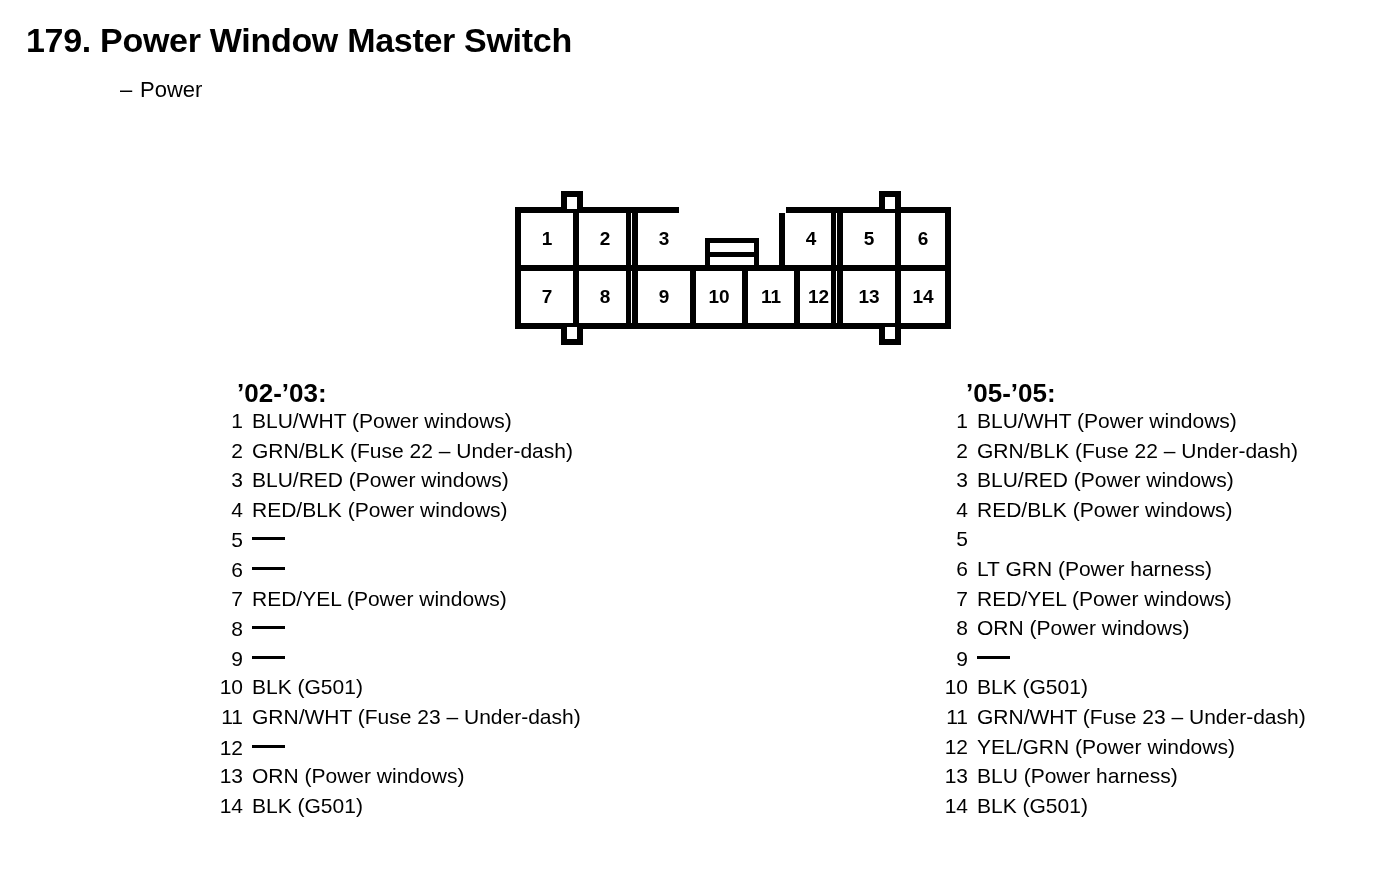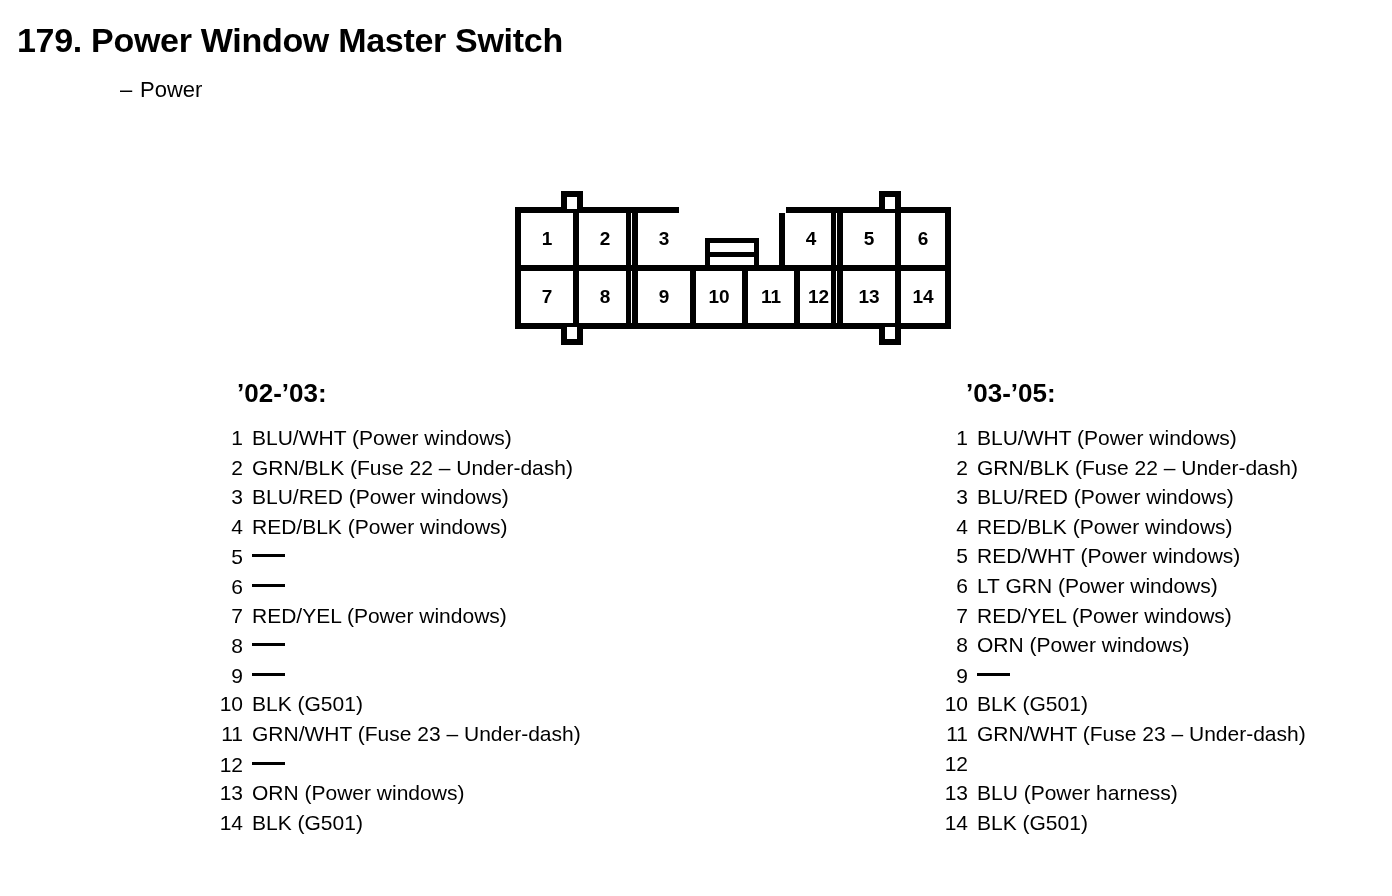--- a/index.html
+++ b/index.html
@@ -12,21 +12,21 @@
     height: 896px;
     position: relative;
     font-family: "Liberation Sans", sans-serif;
     color: #000000;
     overflow: hidden;
   }
 
   
   #title {
     position: absolute;
-    left: 17px;
+    left: 26px;
     top: 21px;
     font-size: 34px;
     font-weight: bold;
     letter-spacing: -0.3px;
     white-space: nowrap;
   }
   #bullets {
     position: absolute;
     left: 120px;
     top: 75px;
@@ -131,21 +131,20 @@
 
   
   .pinlist {
     position: absolute;
     font-size: 21px;
   }
   .pinlist .heading {
     font-size: 26px;
     font-weight: bold;
     white-space: nowrap;
-    margin-bottom: 17px;
   }
   .pinlist .pinrow {
     display: flex;
     align-items: baseline;
     height: 29.6px;
     white-space: nowrap;
   }
   .pinlist .pinnum {
     width: 30px;
     text-align: right;
@@ -283,45 +282,44 @@
         <span class="pindesc">ORN (Power windows)</span>
       </div>
       <div class="pinrow">
         <span class="pinnum">14</span>
         <span class="pindesc">BLK (G501)</span>
       </div>
     </div>
 </div>
 
 <div class="pinlist" id="list-0405">
-  <div class="heading">’03-’05:</div>
+  <div class="heading">’05-’05:</div>
   <div class="rows">
       <div class="pinrow">
         <span class="pinnum">1</span>
         <span class="pindesc">BLU/WHT (Power windows)</span>
       </div>
       <div class="pinrow">
         <span class="pinnum">2</span>
         <span class="pindesc">GRN/BLK (Fuse 22 – Under-dash)</span>
       </div>
       <div class="pinrow">
         <span class="pinnum">3</span>
         <span class="pindesc">BLU/RED (Power windows)</span>
       </div>
       <div class="pinrow">
         <span class="pinnum">4</span>
         <span class="pindesc">RED/BLK (Power windows)</span>
       </div>
       <div class="pinrow">
         <span class="pinnum">5</span>
-        <span class="pindesc">RED/WHT (Power windows)</span>
       </div>
       <div class="pinrow">
         <span class="pinnum">6</span>
-        <span class="pindesc">LT GRN (Power windows)</span>
+        <span class="pindesc">LT GRN (Power harness)</span>
       </div>
       <div class="pinrow">
         <span class="pinnum">7</span>
         <span class="pindesc">RED/YEL (Power windows)</span>
       </div>
       <div class="pinrow">
         <span class="pinnum">8</span>
         <span class="pindesc">ORN (Power windows)</span>
       </div>
       <div class="pinrow empty">
@@ -331,20 +329,21 @@
       <div class="pinrow">
         <span class="pinnum">10</span>
         <span class="pindesc">BLK (G501)</span>
       </div>
       <div class="pinrow">
         <span class="pinnum">11</span>
         <span class="pindesc">GRN/WHT (Fuse 23 – Under-dash)</span>
       </div>
       <div class="pinrow">
         <span class="pinnum">12</span>
+        <span class="pindesc">YEL/GRN (Power windows)</span>
       </div>
       <div class="pinrow">
         <span class="pinnum">13</span>
         <span class="pindesc">BLU (Power harness)</span>
       </div>
       <div class="pinrow">
         <span class="pinnum">14</span>
         <span class="pindesc">BLK (G501)</span>
       </div>
     </div>

